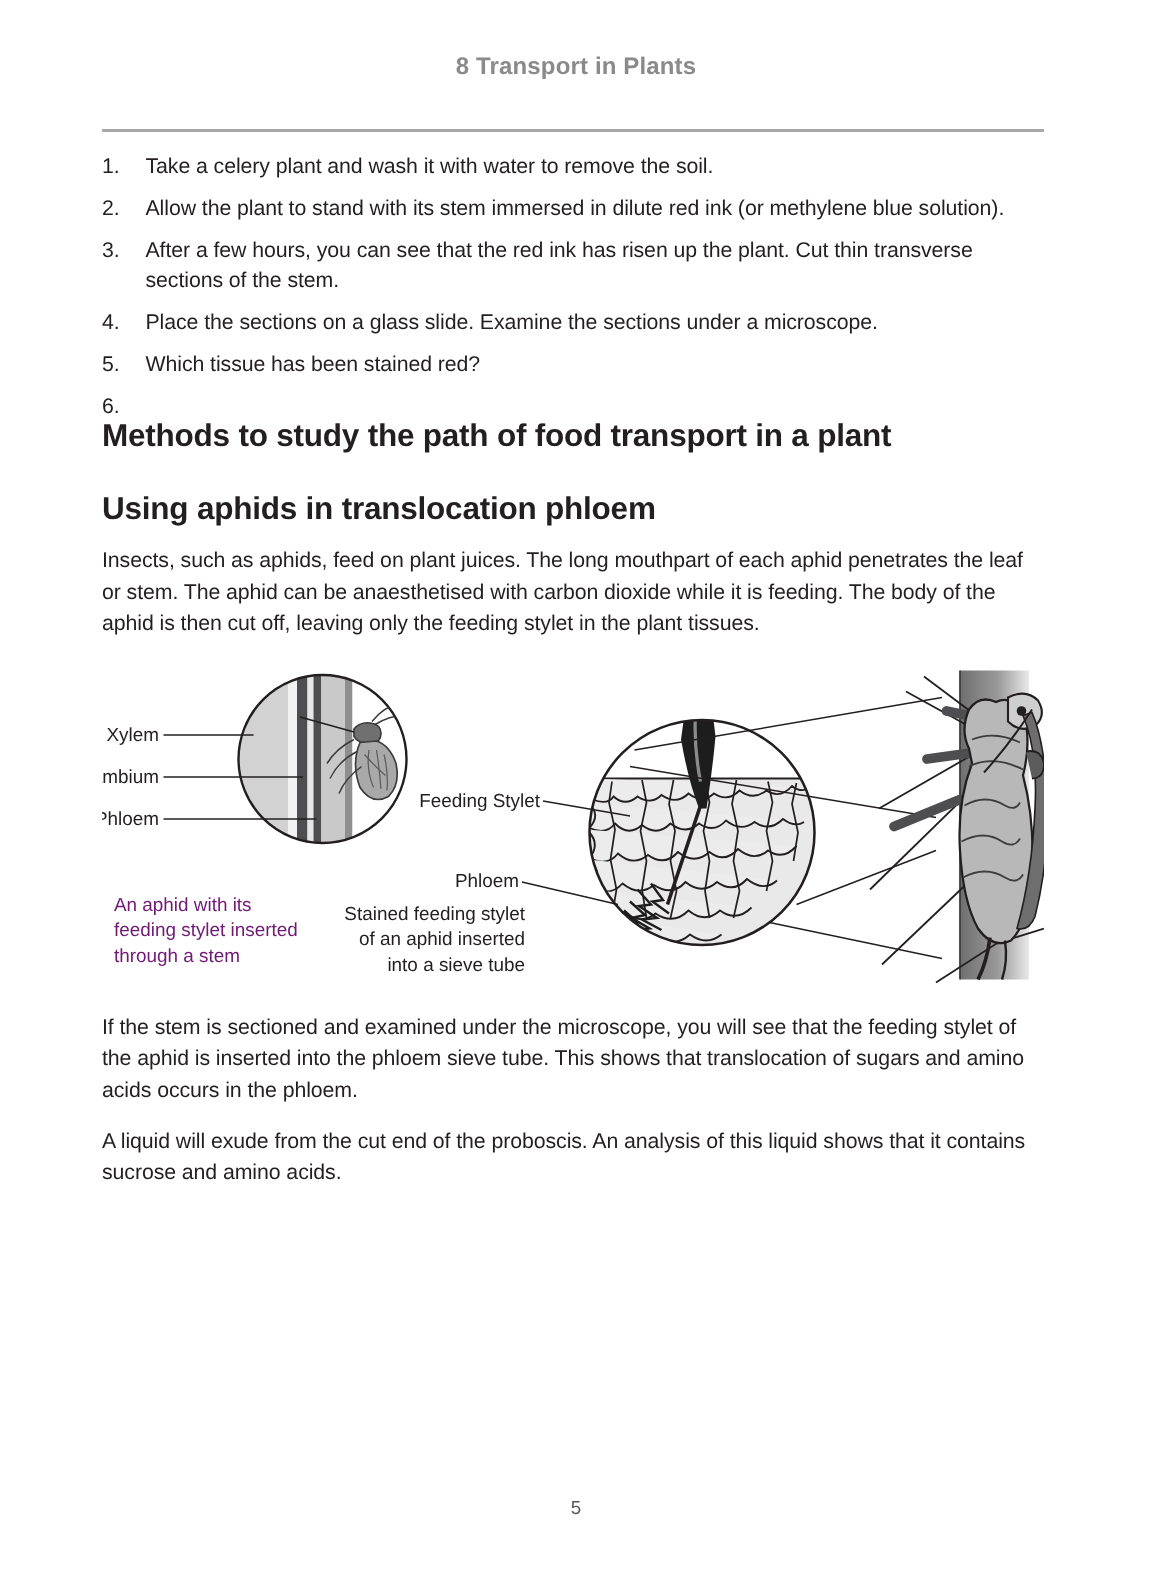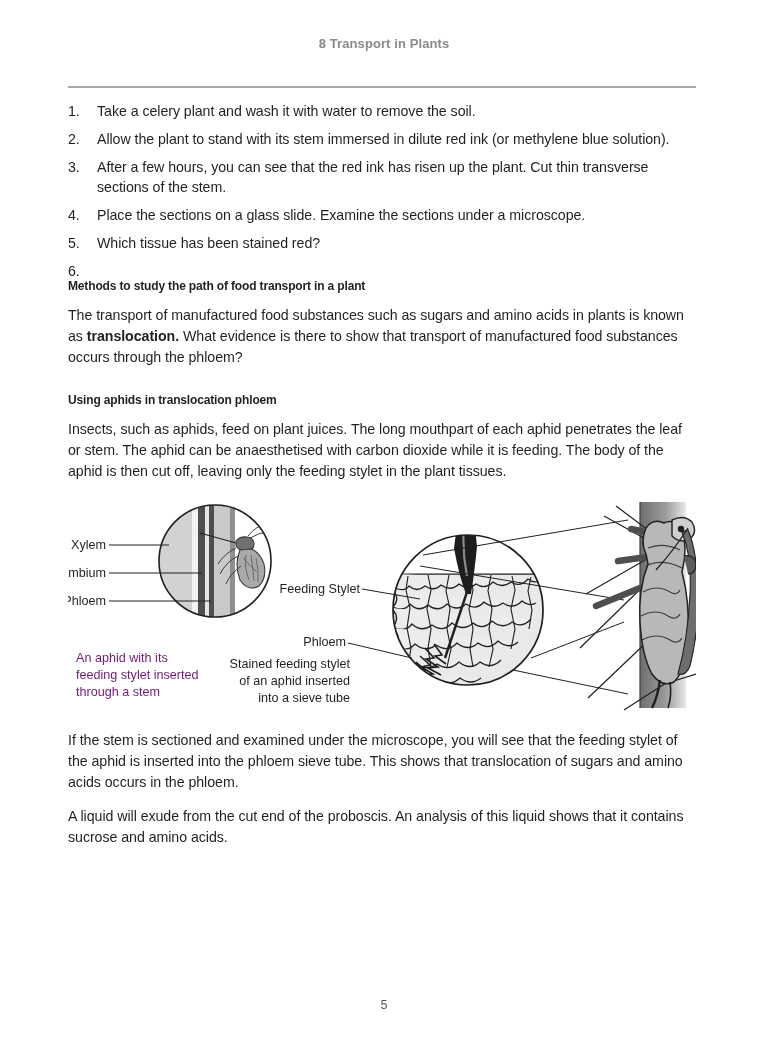--- a/index.html
+++ b/index.html
@@ -19,21 +19,21 @@
     position: absolute;
     inset: 0;
     padding: 0;
   }
   .running-head {
     position: absolute;
     top: 36px;
     left: 0;
     right: 0;
     text-align: center;
-    font-size: 13px;
+    font-size: 16px;
     font-weight: bold;
     color: #8a8a8a;
     letter-spacing: 0.1px;
   }
   .content {
     position: absolute;
     left: 68px;
     top: 86px;
     width: 628px;
   }
@@ -73,21 +73,21 @@
     letter-spacing: -0.05px;
   }
   ol.steps > li .num {
     position: absolute;
     left: 0;
     top: 0;
     width: 22px;
     text-align: left;
   }
   h2.section {
-    font-size: 12px;
+    font-size: 21px;
     font-weight: bold;
     margin: 25px 0 12px 0;
     letter-spacing: -0.15px;
   }
   p.body {
     font-size: 14.2px;
     line-height: 21px;
     margin: 0 0 13px 0;
     letter-spacing: -0.05px;
   }
@@ -158,21 +158,20 @@
       <li>
         <span class="num">5.</span>
         <span>Which tissue has been stained red?</span>
       </li>
       <li>
         <span class="num">6.</span>
       </li>
     </ol>
 
     <h2 class="section">Methods to study the path of food transport in a plant</h2>
-    <p class="body"><span>The transport of manufactured food substances such as sugars and amino acids in plants is known as </span><b>translocation.</b><span> What evidence is there to show that transport of manufactured food substances occurs through the phloem?</span></p>
 
     <h2 class="section">Using aphids in translocation phloem</h2>
     <p class="body">Insects, such as aphids, feed on plant juices. The long mouthpart of each aphid penetrates the leaf or stem. The aphid can be anaesthetised with carbon dioxide while it is feeding. The body of the aphid is then cut off, leaving only the feeding stylet in the plant tissues.</p>
 
     <div class="figure">
 
       <svg width="628" height="218" viewBox="0 0 628 218">
         <defs>
           <clipPath id="clipLeftCircle">
             <circle cx="147" cy="63" r="56"></circle>

